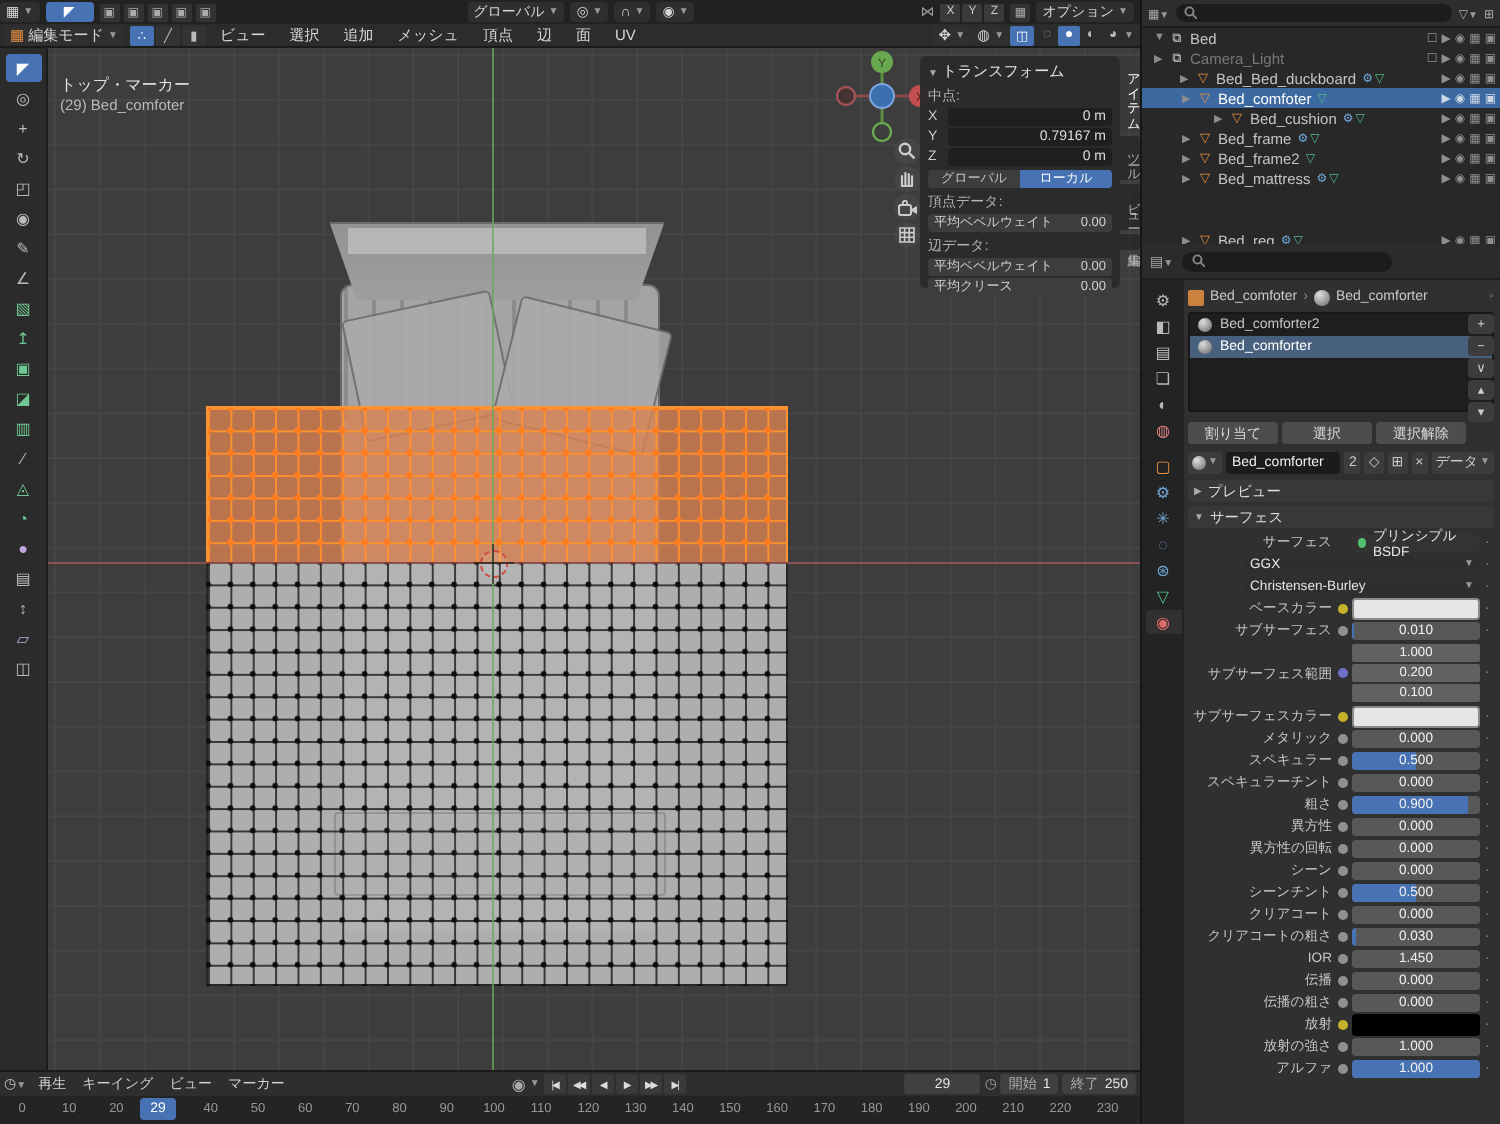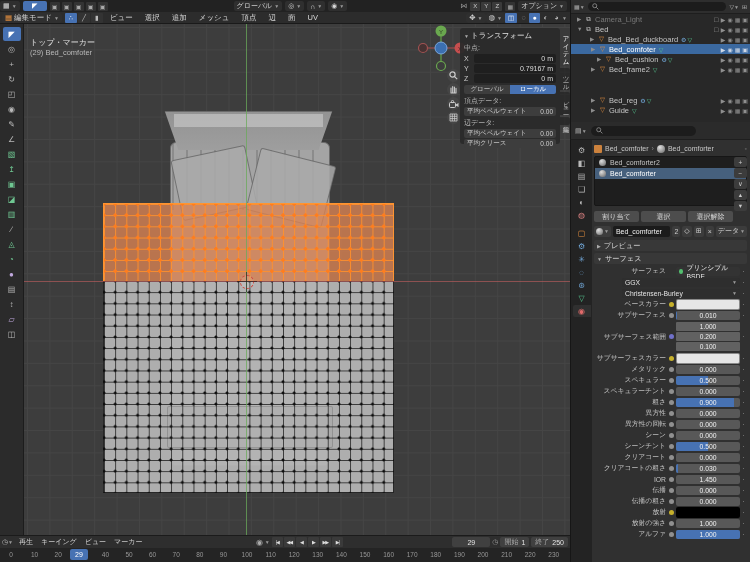--- a/index.html
+++ b/index.html
@@ -366,44 +366,44 @@
       <div class="ol-search">
         <svg width="7" height="7" viewBox="0 0 9 9">
             <circle cx="3.5" cy="3.5" r="2.6" fill="none" stroke="#888" stroke-width="1.2"></circle>
             <line x1="5.6" y1="5.6" x2="8.2" y2="8.2" stroke="#888" stroke-width="1.2"></line>
           </svg>
       </div>
       <span>▽<span class="caret">▼</span></span>
       <span>⊞</span>
     </div>
     <div id="ol-rows">
+        <div class="orow" style="padding-left: 6px;">
+          <div class="o-exp">▼</div>
+          <div class="o-ico" style="color: rgb(200, 200, 200);">⧉</div>
+          <div class="o-name">Bed</div>
+          <div class="o-right">
+            <span>☐</span>
+            <span>▶</span>
+            <span>◉</span>
+            <span>▦</span>
+            <span>▣</span>
+          </div>
+        </div>
         <div class="orow muted" style="padding-left: 6px;">
           <div class="o-exp">▶</div>
           <div class="o-ico" style="color: rgb(200, 200, 200);">⧉</div>
           <div class="o-name">Camera_Light</div>
           <div class="o-right">
             <span>☐</span>
             <span>▶</span>
             <span>◉</span>
             <span>▦</span>
             <span>▣</span>
           </div>
         </div>
-        <div class="orow" style="padding-left: 6px;">
-          <div class="o-exp">▼</div>
-          <div class="o-ico" style="color: rgb(200, 200, 200);">⧉</div>
-          <div class="o-name">Bed</div>
-          <div class="o-right">
-            <span>☐</span>
-            <span>▶</span>
-            <span>◉</span>
-            <span>▦</span>
-            <span>▣</span>
-          </div>
-        </div>
         <div class="orow" style="padding-left: 19px;">
           <div class="o-exp">▶</div>
           <div class="o-ico" style="color: rgb(232, 145, 63);">▽</div>
           <div class="o-name">Bed_Bed_duckboard</div>
           <div class="o-mods">
             <span style="color: rgb(113, 167, 216);">⚙</span>
             <span style="color: rgb(84, 191, 139);">▽</span>
           </div>
           <div class="o-right">
             <span>▶</span>
@@ -419,40 +419,70 @@
           <div class="o-mods">
             <span style="color: rgb(84, 191, 139);">▽</span>
           </div>
           <div class="o-right">
             <span>▶</span>
             <span>◉</span>
             <span>▦</span>
             <span>▣</span>
           </div>
         </div>
-        <div class="orow" style="padding-left: 26px;">
+        <div class="orow" style="padding-left: 36px;">
           <div class="o-exp">▶</div>
           <div class="o-ico" style="color: rgb(232, 145, 63);">▽</div>
           <div class="o-name">Bed_cushion</div>
           <div class="o-mods">
             <span style="color: rgb(113, 167, 216);">⚙</span>
             <span style="color: rgb(84, 191, 139);">▽</span>
           </div>
           <div class="o-right">
             <span>▶</span>
             <span>◉</span>
             <span>▦</span>
             <span>▣</span>
           </div>
         </div>
         <div class="orow" style="padding-left: 20px;">
           <div class="o-exp">▶</div>
           <div class="o-ico" style="color: rgb(232, 145, 63);">▽</div>
+          <div class="o-name">Bed_frame</div>
+          <div class="o-mods">
+            <span style="color: rgb(113, 167, 216);">⚙</span>
+            <span style="color: rgb(84, 191, 139);">▽</span>
+          </div>
+          <div class="o-right">
+            <span>▶</span>
+            <span>◉</span>
+            <span>▦</span>
+            <span>▣</span>
+          </div>
+        </div>
+        <div class="orow" style="padding-left: 20px;">
+          <div class="o-exp">▶</div>
+          <div class="o-ico" style="color: rgb(232, 145, 63);">▽</div>
           <div class="o-name">Bed_frame2</div>
           <div class="o-mods">
+            <span style="color: rgb(84, 191, 139);">▽</span>
+          </div>
+          <div class="o-right">
+            <span>▶</span>
+            <span>◉</span>
+            <span>▦</span>
+            <span>▣</span>
+          </div>
+        </div>
+        <div class="orow" style="padding-left: 20px;">
+          <div class="o-exp">▶</div>
+          <div class="o-ico" style="color: rgb(232, 145, 63);">▽</div>
+          <div class="o-name">Bed_mattress</div>
+          <div class="o-mods">
+            <span style="color: rgb(113, 167, 216);">⚙</span>
             <span style="color: rgb(84, 191, 139);">▽</span>
           </div>
           <div class="o-right">
             <span>▶</span>
             <span>◉</span>
             <span>▦</span>
             <span>▣</span>
           </div>
         </div>
         <div class="orow" style="padding-left: 20px; margin-top: 21px;">

